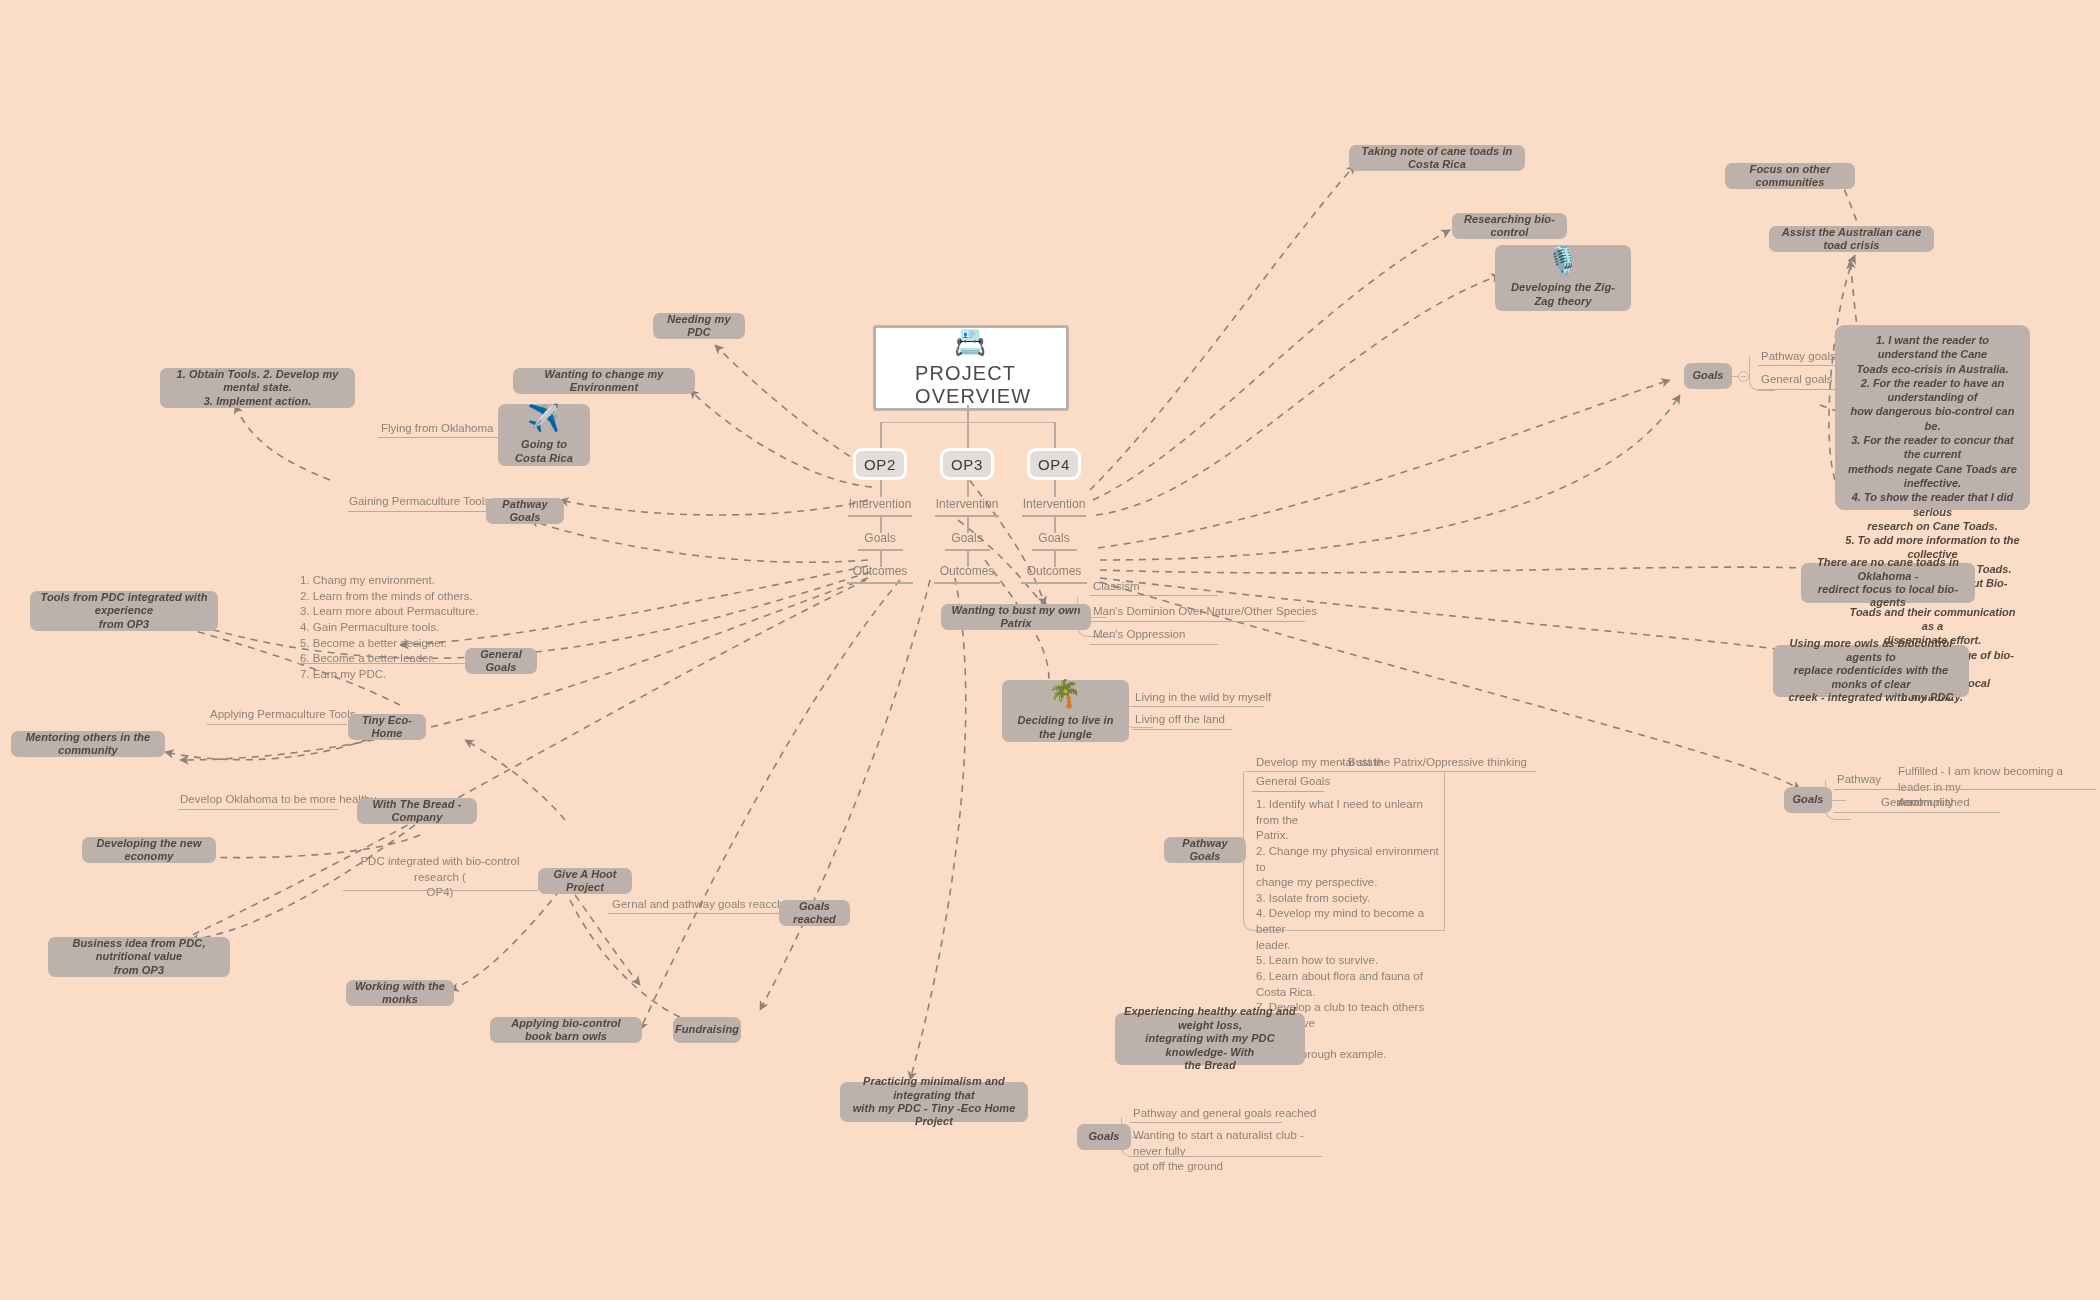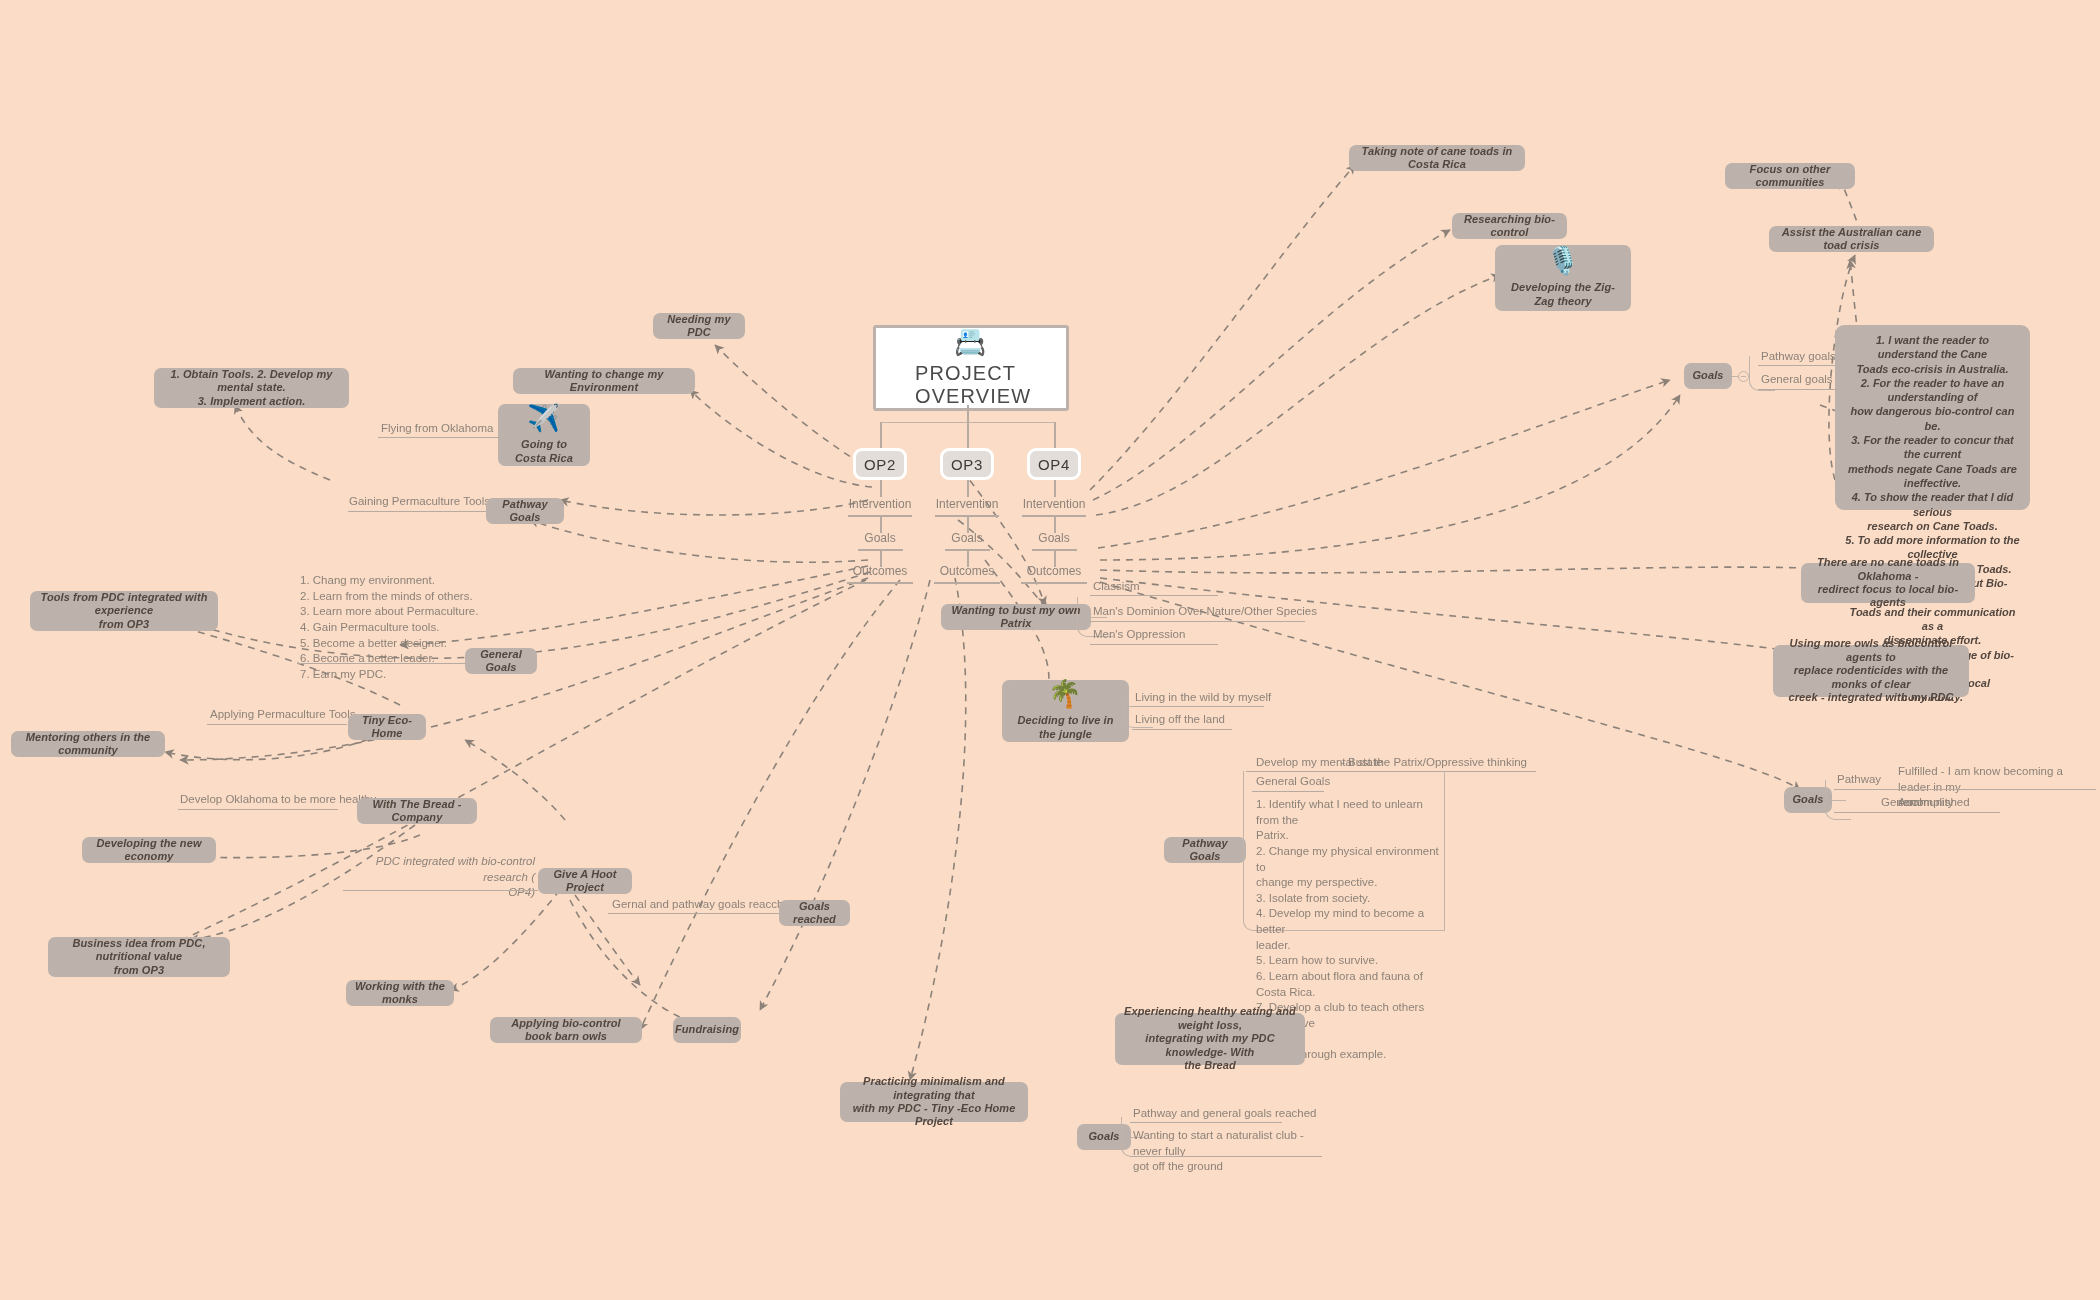--- a/index.html
+++ b/index.html
@@ -260,21 +260,21 @@
   <div class="spine-underline" style="left:1021px;top:582px;width:66px;"></div>
 
   <div class="node fs11" style="left:653px;top:313px;width:92px;height:26px;">
     <span>Needing my PDC</span>
   </div>
 
   <div class="node fs11" style="left:513px;top:368px;width:182px;height:26px;">
     <span>Wanting to change my Environment</span>
   </div>
 
-  <div class="node multi fs11" style="left:154px;top:368px;width:195px;height:40px;white-space:pre-line;align-items:center;">
+  <div class="node multi fs11" style="left:160px;top:368px;width:195px;height:40px;white-space:pre-line;align-items:center;">
     <span>1. Obtain Tools. 2. Develop my mental state.
 3. Implement action.</span>
   </div>
 
   <div class="node multi fs11" style="left:498px;top:404px;width:92px;height:62px;">
     <span class="emoji">✈️</span>
     <span>Going to Costa Rica</span>
   </div>
 
   <div class="leaf" style="left:381px;top:421px;width:160px;text-align:left;">Flying from Oklahoma</div>
@@ -316,21 +316,21 @@
   <div class="leaf" style="left:180px;top:792px;width:220px;text-align:left;">Develop Oklahoma to be more healthy</div>
   <div class="rail" style="left:178px;top:809px;width:160px;"></div>
   <div class="node fs11" style="left:357px;top:798px;width:120px;height:26px;">
     <span>With The Bread -Company</span>
   </div>
 
   <div class="node fs11" style="left:82px;top:837px;width:134px;height:26px;">
     <span>Developing the new economy</span>
   </div>
 
-  <div class="leaf" style="left:345px;top:854px;width:190px;text-align:right;font-style:italic;">PDC integrated with bio-control research (
+  <div class="leaf" style="left:345px;top:854px;width:190px;text-align:center;">PDC integrated with bio-control research (
 OP4)</div>
   <div class="rail" style="left:343px;top:890px;width:195px;"></div>
   <div class="node fs11" style="left:538px;top:868px;width:94px;height:26px;">
     <span>Give A Hoot Project</span>
   </div>
 
   <div class="leaf" style="left:612px;top:897px;width:200px;text-align:left;">Gernal and pathway goals reacched</div>
   <div class="rail" style="left:608px;top:913px;width:172px;"></div>
   <div class="node fs11" style="left:779px;top:900px;width:71px;height:26px;">
     <span>Goals reached</span>

